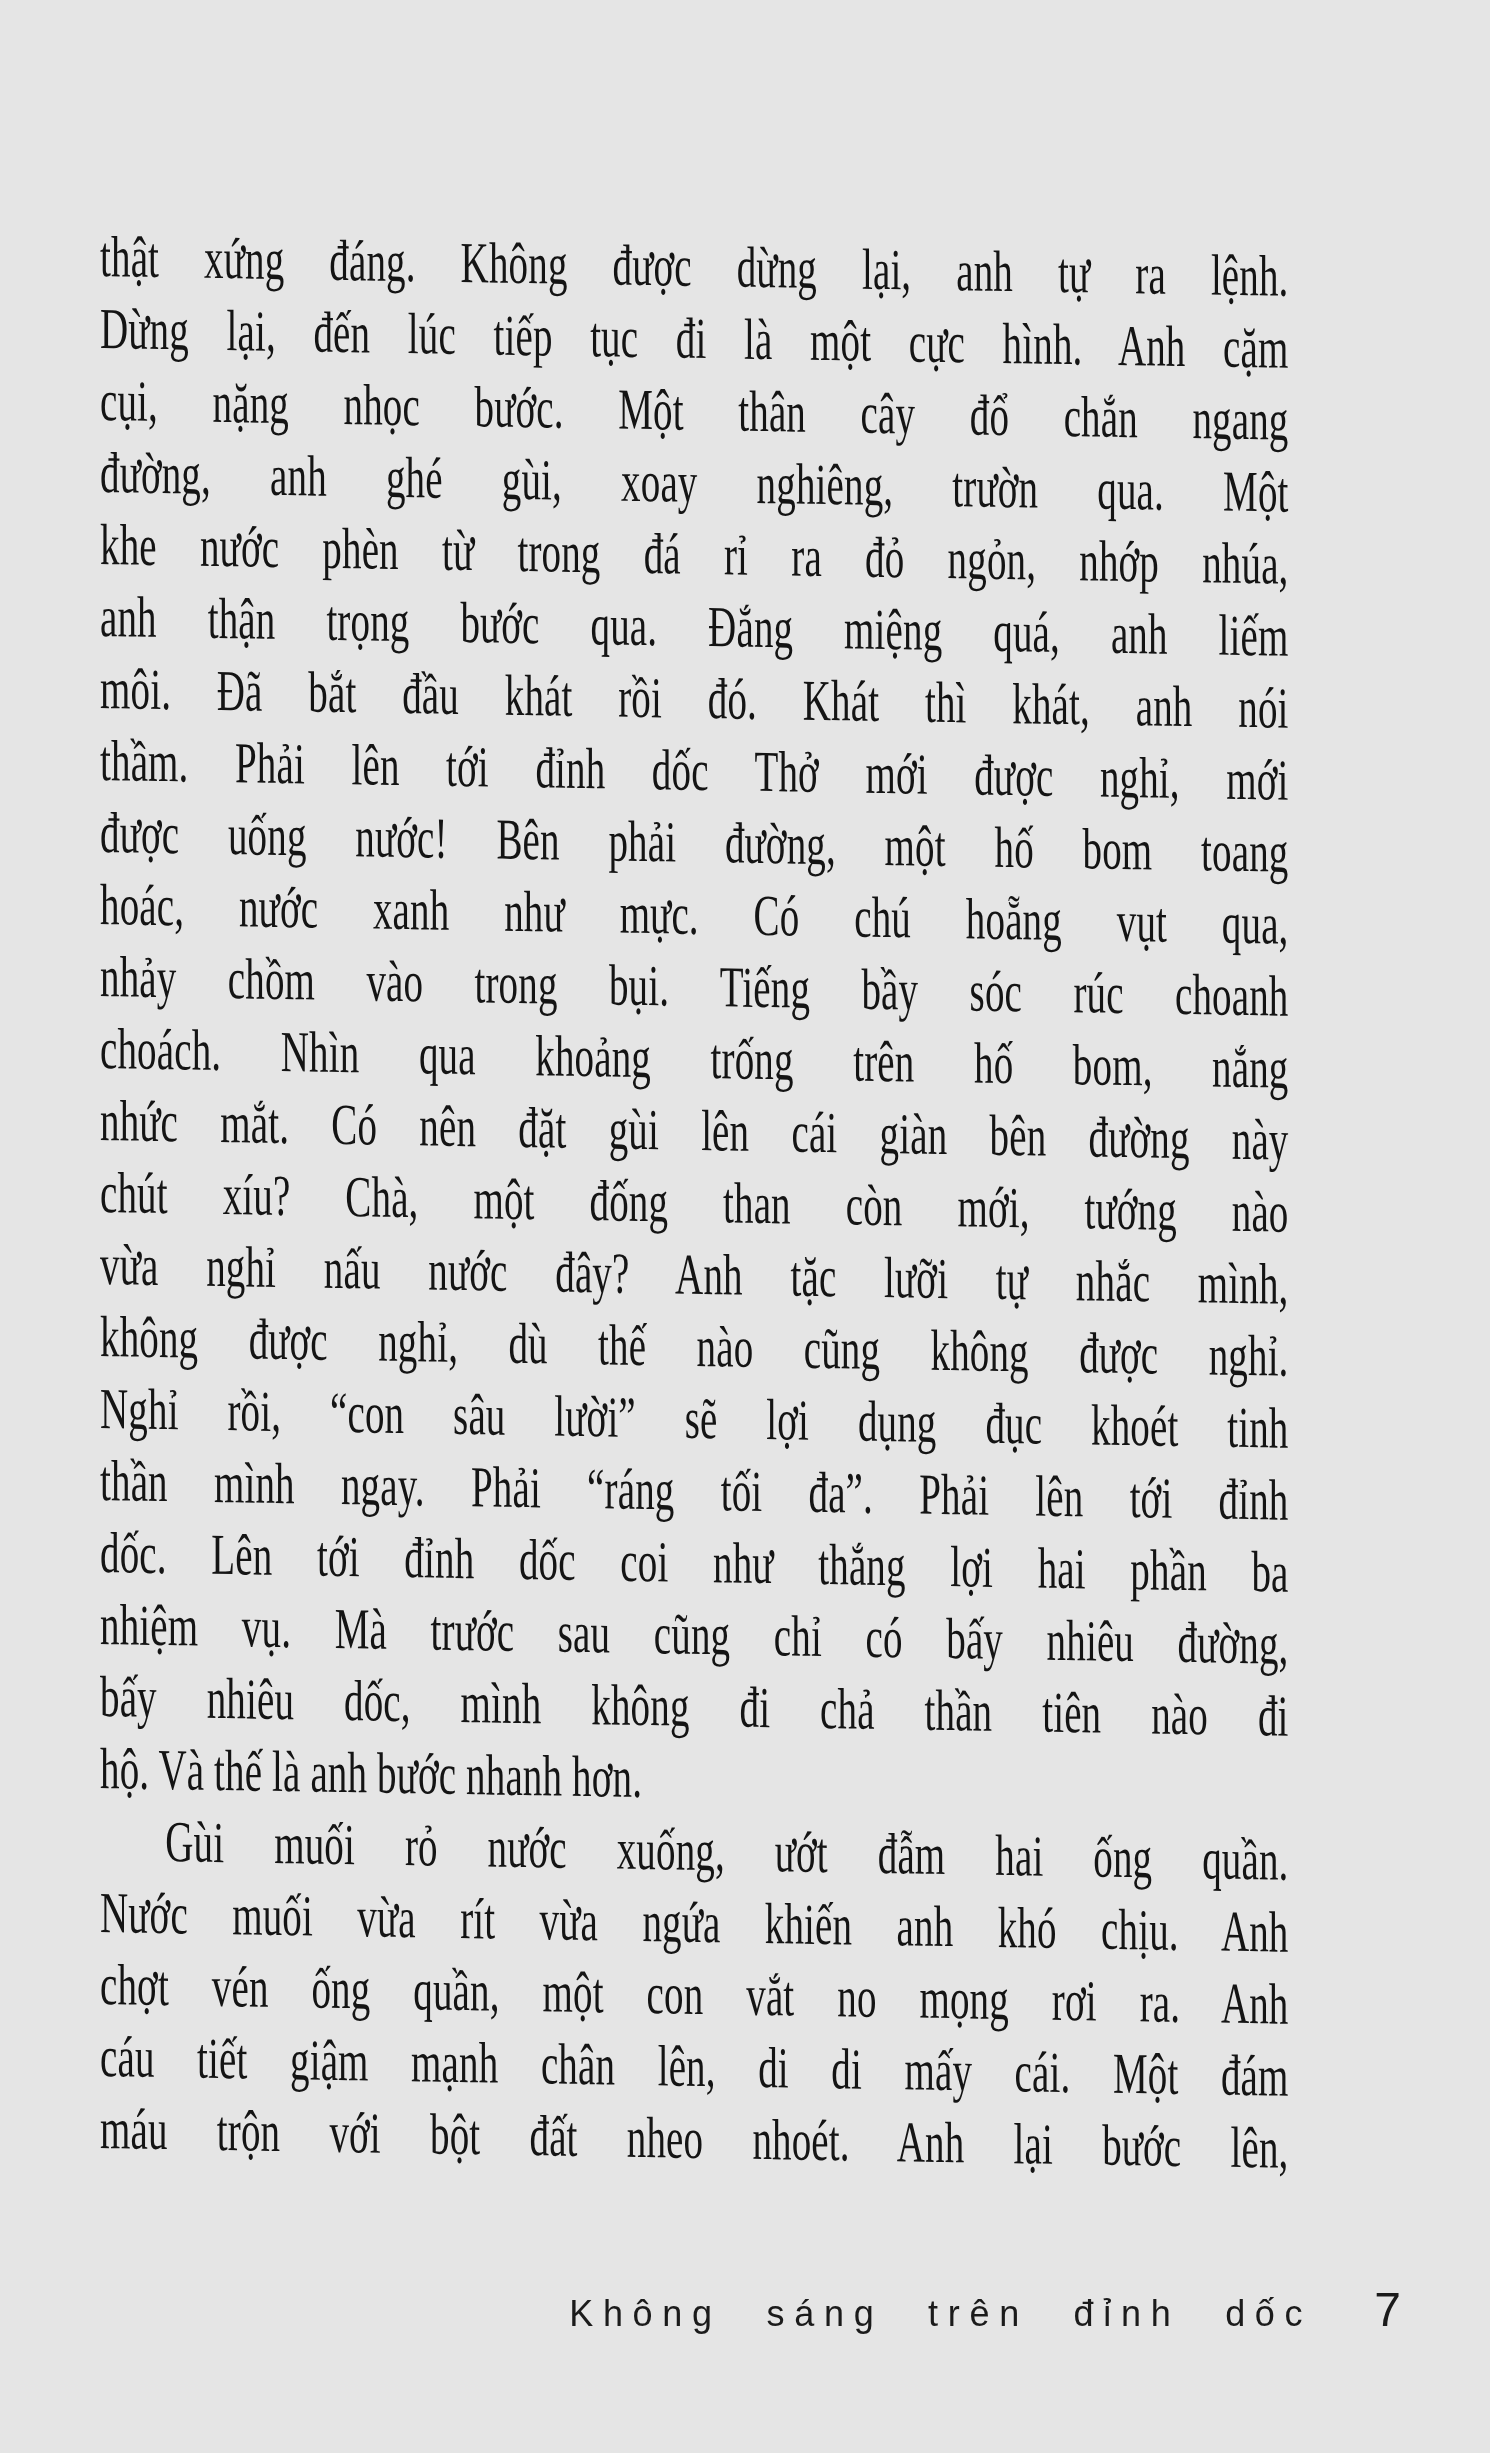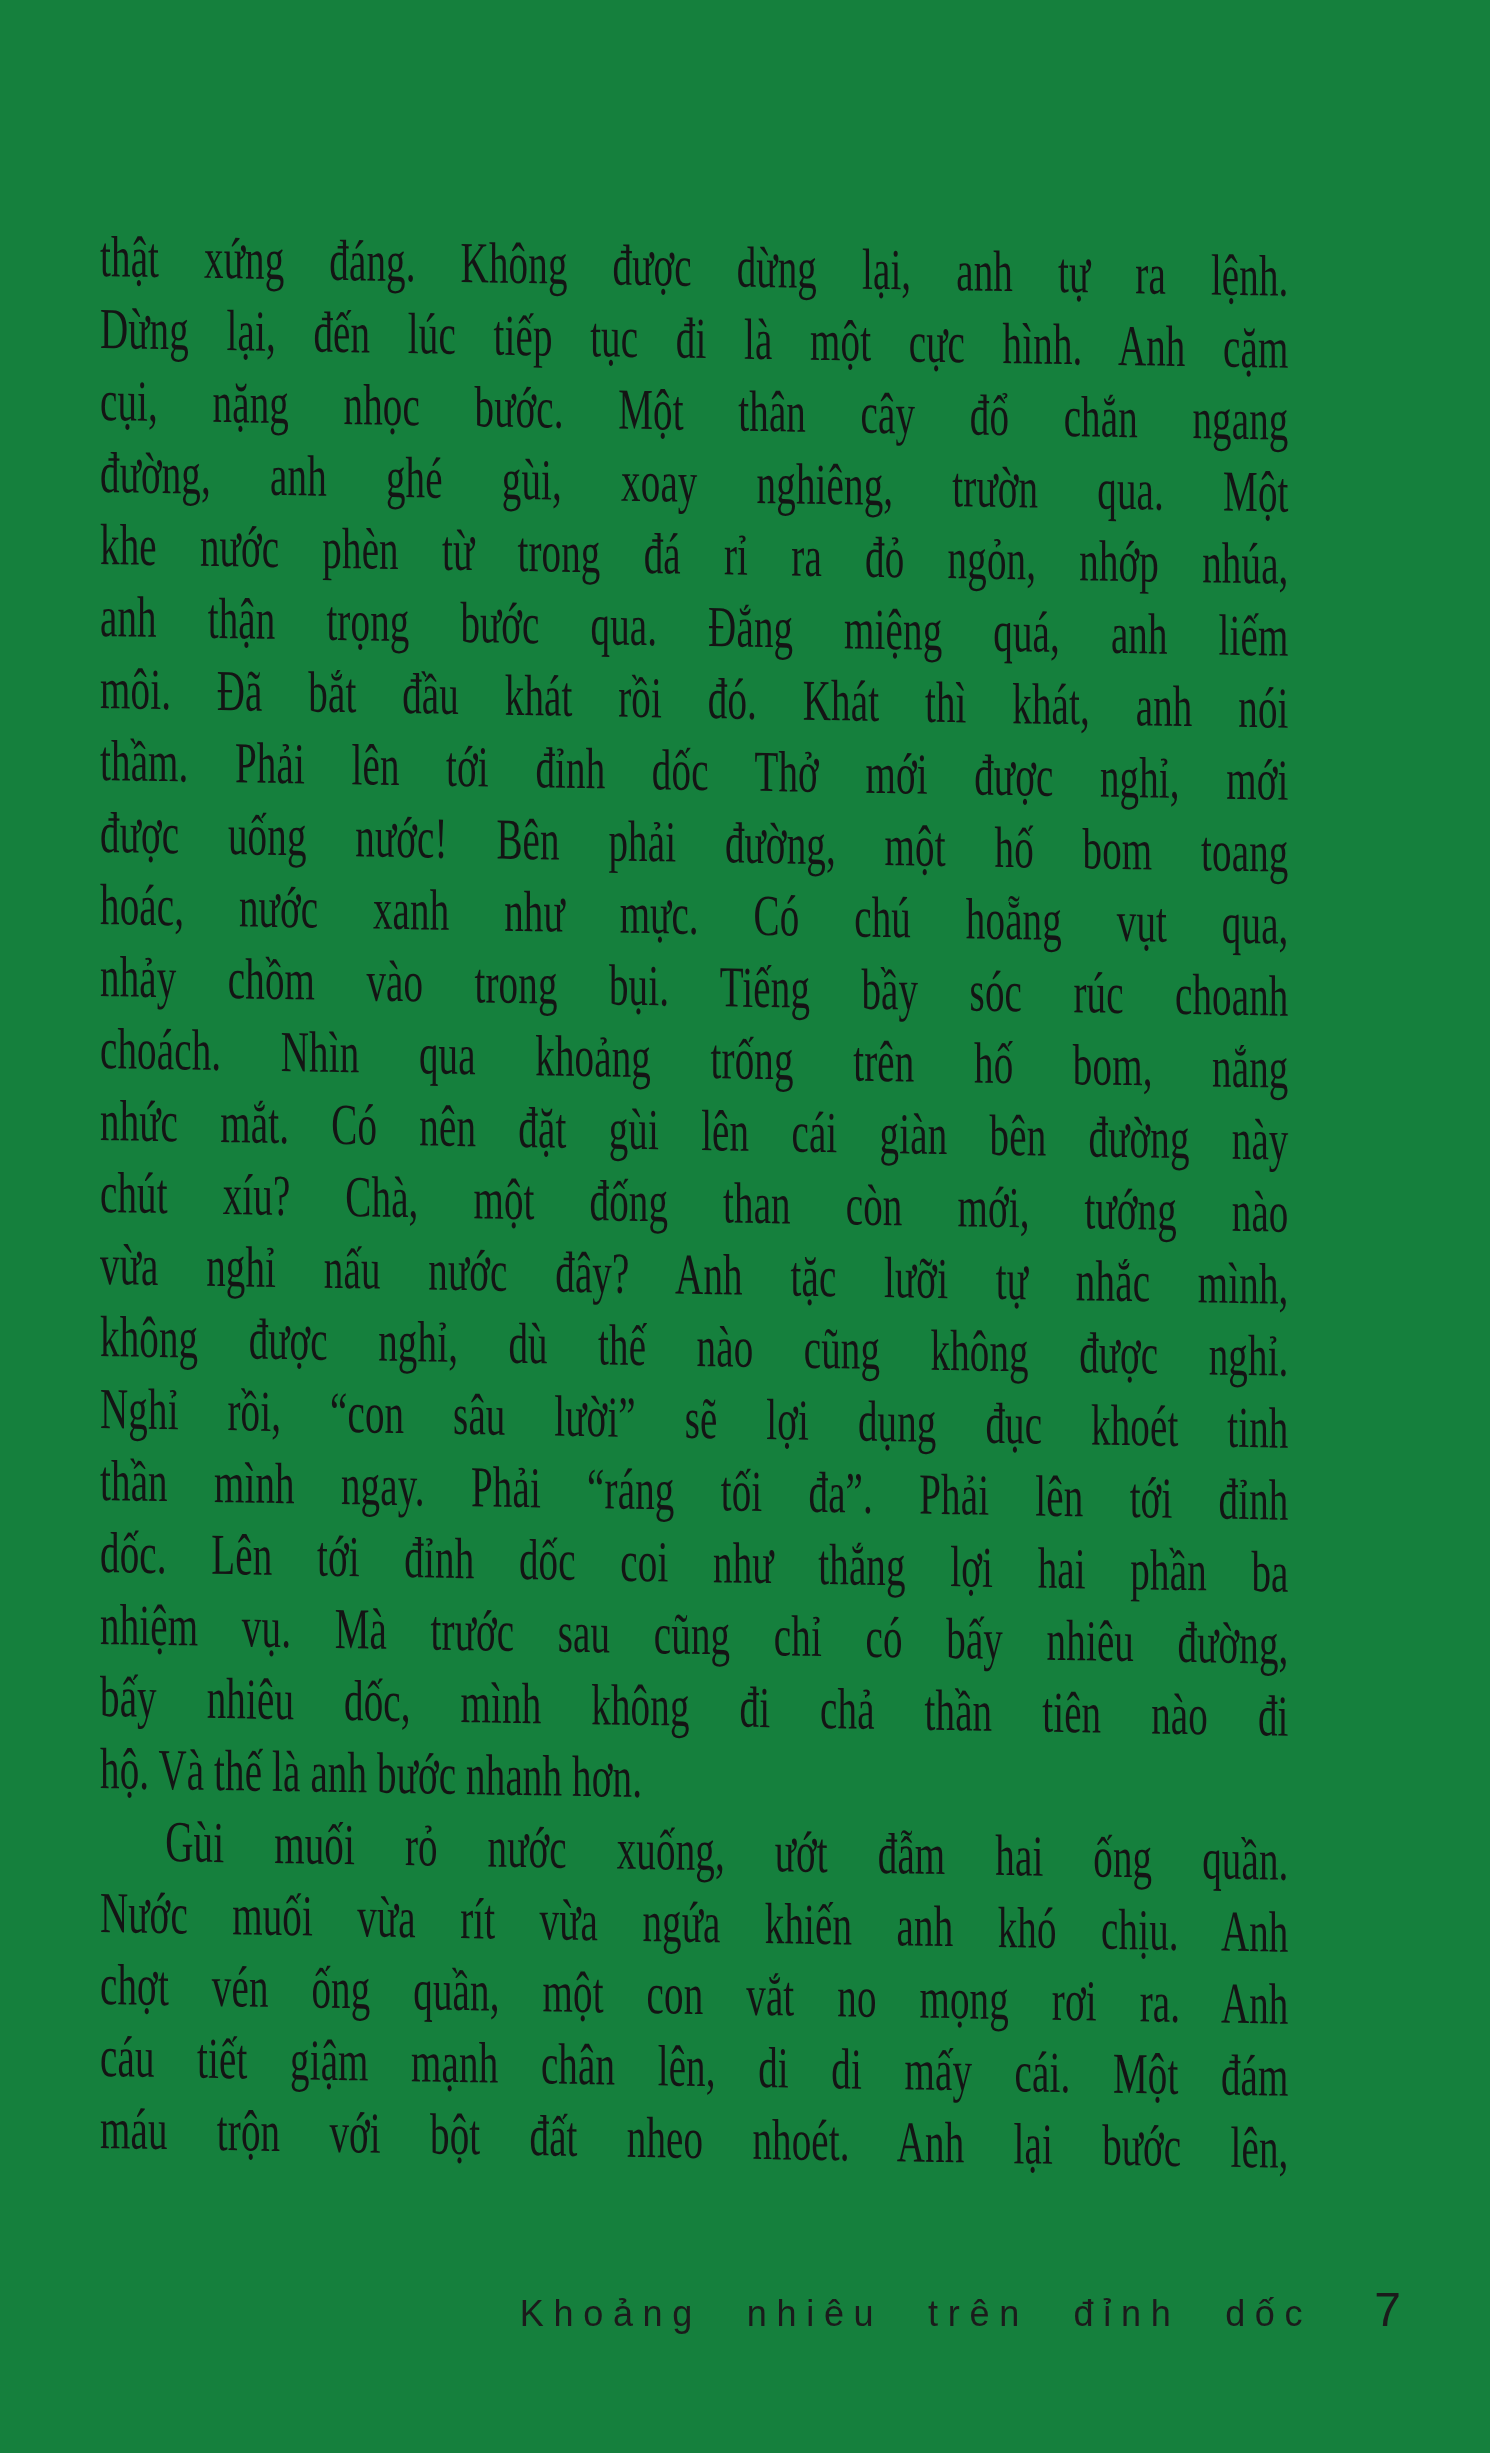--- a/index.html
+++ b/index.html
@@ -5,21 +5,21 @@
 <style>
   html, body {
     margin: 0;
     padding: 0;
     background: #ffffff;
   }
   .page {
     position: relative;
     width: 1490px;
     height: 2453px;
-    background: #15803d;
+    background: #e5e5e5;
     overflow: hidden;
     font-family: "Liberation Serif", "DejaVu Serif", serif;
     color: #141414;
   }
   
   .textblock {
     position: absolute;
     left: 100px;
     top: 221px;
     width: 1766px;
@@ -98,18 +98,18 @@
     <div class="line">bấy nhiêu dốc, mình không đi chả thần tiên nào đi</div>
     <div class="line ragged">hộ. Và thế là anh bước nhanh hơn.</div>
     <div class="line indent">Gùi muối rỏ nước xuống, ướt đẫm hai ống quần.</div>
     <div class="line">Nước muối vừa rít vừa ngứa khiến anh khó chịu. Anh</div>
     <div class="line">chợt vén ống quần, một con vắt no mọng rơi ra. Anh</div>
     <div class="line">cáu tiết giậm mạnh chân lên, di di mấy cái. Một đám</div>
     <div class="line">máu trộn với bột đất nheo nhoét. Anh lại bước lên,</div>
   </div>
 
   <div class="footer">
-    <span class="running-title">Khoảng nhiêu trên đỉnh dốc</span>
+    <span class="running-title">Không sáng trên đỉnh dốc</span>
     <span class="page-number">7</span>
   </div>
 
 </div>
 
 
 </body></html>

